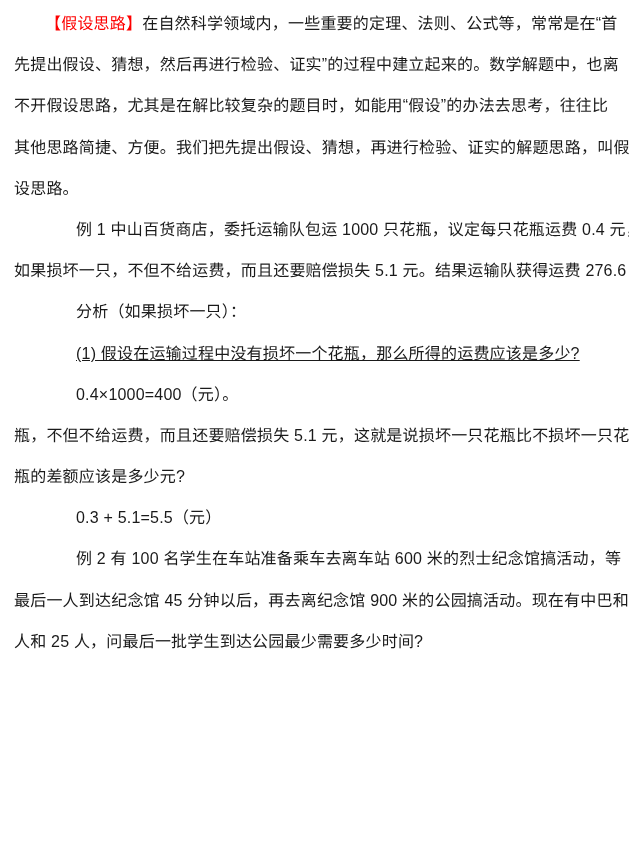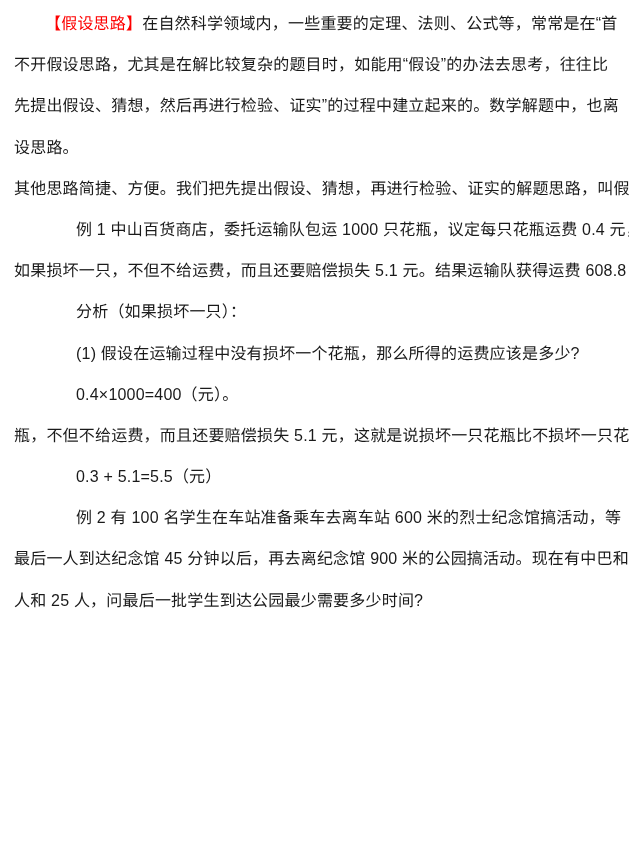--- a/index.html
+++ b/index.html
@@ -26,40 +26,41 @@
   .seg-label { color: var(--accent); }
   .seg-text { color: var(--ink); }
 </style>
 </head>
 <body>
 
 <div class="doc-page">
   <div id="doc-body">
       <div>
         <div class="text-line" style="padding-left: 31px;"><span class="seg-label">【假设思路】</span><span class="seg-text">在自然科学领域内，一些重要的定理、法则、公式等，常常是在“首</span></div>
+        <div class="text-line"><span class="seg-text">先提出假设、猜想，然后再进行检验、证实”的过程中建立起来的。数学解题中，也离</span></div>
         <div class="text-line"><span class="seg-text">不开假设思路，尤其是在解比较复杂的题目时，如能用“假设”的办法去思考，往往比</span></div>
-        <div class="text-line"><span class="seg-text">先提出假设、猜想，然后再进行检验、证实”的过程中建立起来的。数学解题中，也离</span></div>
+        <div class="text-line"><span class="seg-text">其他思路简捷、方便。我们把先提出假设、猜想，再进行检验、证实的解题思路，叫假</span></div>
         <div class="text-line"><span class="seg-text">设思路。</span></div>
-        <div class="text-line"><span class="seg-text">其他思路简捷、方便。我们把先提出假设、猜想，再进行检验、证实的解题思路，叫假</span></div>
       </div>
       <div>
         <div class="text-line" style="padding-left: 62px;"><span class="seg-text">例 1 中山百货商店，委托运输队包运 1000 只花瓶，议定每只花瓶运费 0.4 元，</span></div>
-        <div class="text-line"><span class="seg-text">如果损坏一只，不但不给运费，而且还要赔偿损失 5.1 元。结果运输队获得运费 608.8</span></div>
+        <div class="text-line"><span class="seg-text">如果损坏一只，不但不给运费，而且还要赔偿损失 5.1 元。结果运输队获得运费 276.6</span></div>
       </div>
       <div>
         <div class="text-line" style="padding-left: 62px;"><span class="seg-text">分析（如果损坏一只）：</span></div>
       </div>
       <div>
-        <div class="text-line" style="padding-left: 62px;"><span class="seg-text">(1) 假设在运输过程中没有损坏一个花瓶，那么所得的运费应该是多少?</span></div>
+        <div class="text-line" style="padding-left: 62px; text-decoration: underline;"><span class="seg-text">(1) 假设在运输过程中没有损坏一个花瓶，那么所得的运费应该是多少?</span></div>
       </div>
       <div>
         <div class="text-line" style="padding-left: 62px;"><span class="seg-text">0.4×1000=400（元）。</span></div>
       </div>
       <div>
         <div class="text-line"><span class="seg-text">瓶，不但不给运费，而且还要赔偿损失 5.1 元，这就是说损坏一只花瓶比不损坏一只花</span></div>
+        <div class="text-line"><span class="seg-text">瓶的差额应该是多少元?</span></div>
       </div>
       <div>
         <div class="text-line" style="padding-left: 62px;"><span class="seg-text">0.3 + 5.1=5.5（元）</span></div>
       </div>
       <div>
         <div class="text-line" style="padding-left: 62px;"><span class="seg-text">例 2 有 100 名学生在车站准备乘车去离车站 600 米的烈士纪念馆搞活动，等</span></div>
         <div class="text-line"><span class="seg-text">最后一人到达纪念馆 45 分钟以后，再去离纪念馆 900 米的公园搞活动。现在有中巴和</span></div>
         <div class="text-line"><span class="seg-text">人和 25 人，问最后一批学生到达公园最少需要多少时间?</span></div>
       </div>
     </div>

